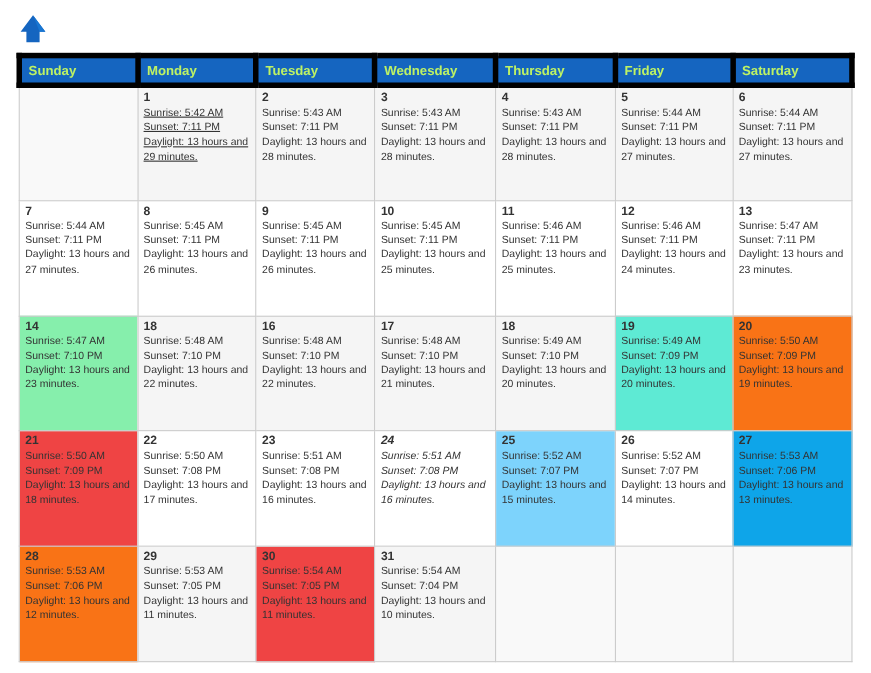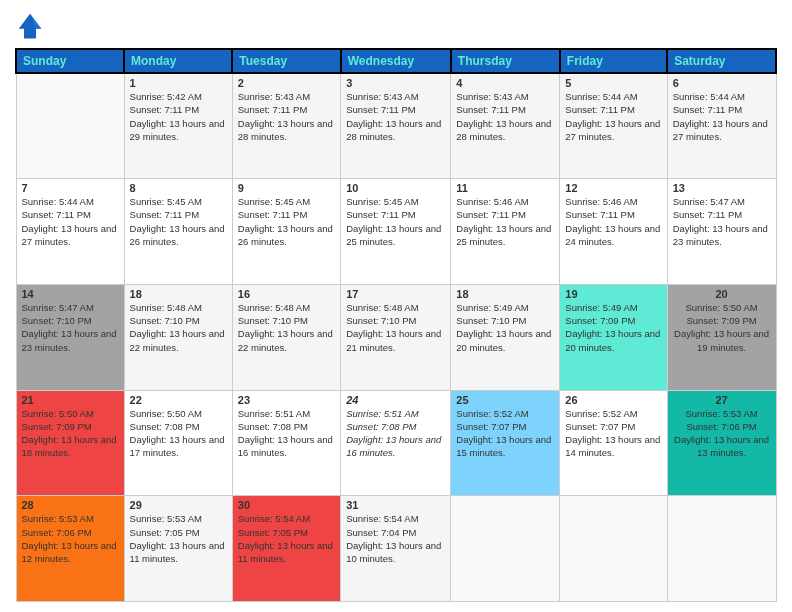--- a/index.html
+++ b/index.html
@@ -54,25 +54,25 @@
       font-size: 14px;
       color: #333;
     }
     .calendar {
       width: 100%;
       border-collapse: collapse;
       flex: 1;
     }
     .calendar th {
       background-color: #1565c0;
-      color: #5eead4;
+      color: #bef264;
       text-align: left;
       padding: 4px 6px;
       font-size: 12px;
-      border: 2px solid #000000;
+      border: 5px solid #000000;
     }
     .calendar td {
       vertical-align: top;
       padding: 3px 5px;
       border: 1px solid #ccc;
       width: 113px;
       font-size: 10px;
       color: #333;
       background: #fff;
       height: 80px;
@@ -131,21 +131,21 @@
           <th>Thursday</th>
           <th>Friday</th>
           <th>Saturday</th>
         </tr>
     </thead>
     <tbody id="calendar-body">
     <tr>
           <td class="empty-cell"></td>
           <td style="background-color: rgb(245, 245, 245);">
             <span class="day-num">1</span>
-            <div class="cell-text" style="white-space: pre-line;">Sunrise: 5:42 AM
+            <div class="cell-text" style="white-space: pre-line; text-decoration: underline;">Sunrise: 5:42 AM
 Sunset: 7:11 PM
 Daylight: 13 hours and 29 minutes.</div>
           </td>
           <td style="background-color: rgb(245, 245, 245);">
             <span class="day-num">2</span>
             <div class="cell-text" style="white-space: pre-line;">Sunrise: 5:43 AM
 Sunset: 7:11 PM
 Daylight: 13 hours and 28 minutes.</div>
           </td>
           <td style="background-color: rgb(245, 245, 245);">
@@ -211,21 +211,21 @@
 Daylight: 13 hours and 24 minutes.</div>
           </td>
           <td style="background-color: rgb(255, 255, 255);">
             <span class="day-num">13</span>
             <div class="cell-text" style="white-space: pre-line;">Sunrise: 5:47 AM
 Sunset: 7:11 PM
 Daylight: 13 hours and 23 minutes.</div>
           </td>
         </tr>
         <tr>
-          <td style="background-color: #a3a3a3;">
+          <td style="background-color: #86efac;">
             <span class="day-num">14</span>
             <div class="cell-text" style="white-space: pre-line;">Sunrise: 5:47 AM
 Sunset: 7:10 PM
 Daylight: 13 hours and 23 minutes.</div>
           </td>
           <td style="background-color: rgb(245, 245, 245);">
             <span class="day-num">18</span>
             <div class="cell-text" style="white-space: pre-line;">Sunrise: 5:48 AM
 Sunset: 7:10 PM
 Daylight: 13 hours and 22 minutes.</div>
@@ -247,21 +247,21 @@
             <div class="cell-text" style="white-space: pre-line;">Sunrise: 5:49 AM
 Sunset: 7:10 PM
 Daylight: 13 hours and 20 minutes.</div>
           </td>
           <td style="background-color: #5eead4;">
             <span class="day-num">19</span>
             <div class="cell-text" style="white-space: pre-line;">Sunrise: 5:49 AM
 Sunset: 7:09 PM
 Daylight: 13 hours and 20 minutes.</div>
           </td>
-          <td style="background-color: #a3a3a3; text-align: center;">
+          <td style="background-color: #f97316;">
             <span class="day-num">20</span>
             <div class="cell-text" style="white-space: pre-line;">Sunrise: 5:50 AM
 Sunset: 7:09 PM
 Daylight: 13 hours and 19 minutes.</div>
           </td>
         </tr>
         <tr>
           <td style="background-color: #ef4444;">
             <span class="day-num">21</span>
             <div class="cell-text" style="white-space: pre-line;">Sunrise: 5:50 AM
@@ -291,21 +291,21 @@
             <div class="cell-text" style="white-space: pre-line;">Sunrise: 5:52 AM
 Sunset: 7:07 PM
 Daylight: 13 hours and 15 minutes.</div>
           </td>
           <td style="background-color: rgb(255, 255, 255);">
             <span class="day-num">26</span>
             <div class="cell-text" style="white-space: pre-line;">Sunrise: 5:52 AM
 Sunset: 7:07 PM
 Daylight: 13 hours and 14 minutes.</div>
           </td>
-          <td style="background-color: #14b8a6; text-align: center;">
+          <td style="background-color: #0ea5e9;">
             <span class="day-num">27</span>
             <div class="cell-text" style="white-space: pre-line;">Sunrise: 5:53 AM
 Sunset: 7:06 PM
 Daylight: 13 hours and 13 minutes.</div>
           </td>
         </tr>
         <tr>
           <td style="background-color: #f97316;">
             <span class="day-num">28</span>
             <div class="cell-text" style="white-space: pre-line;">Sunrise: 5:53 AM

